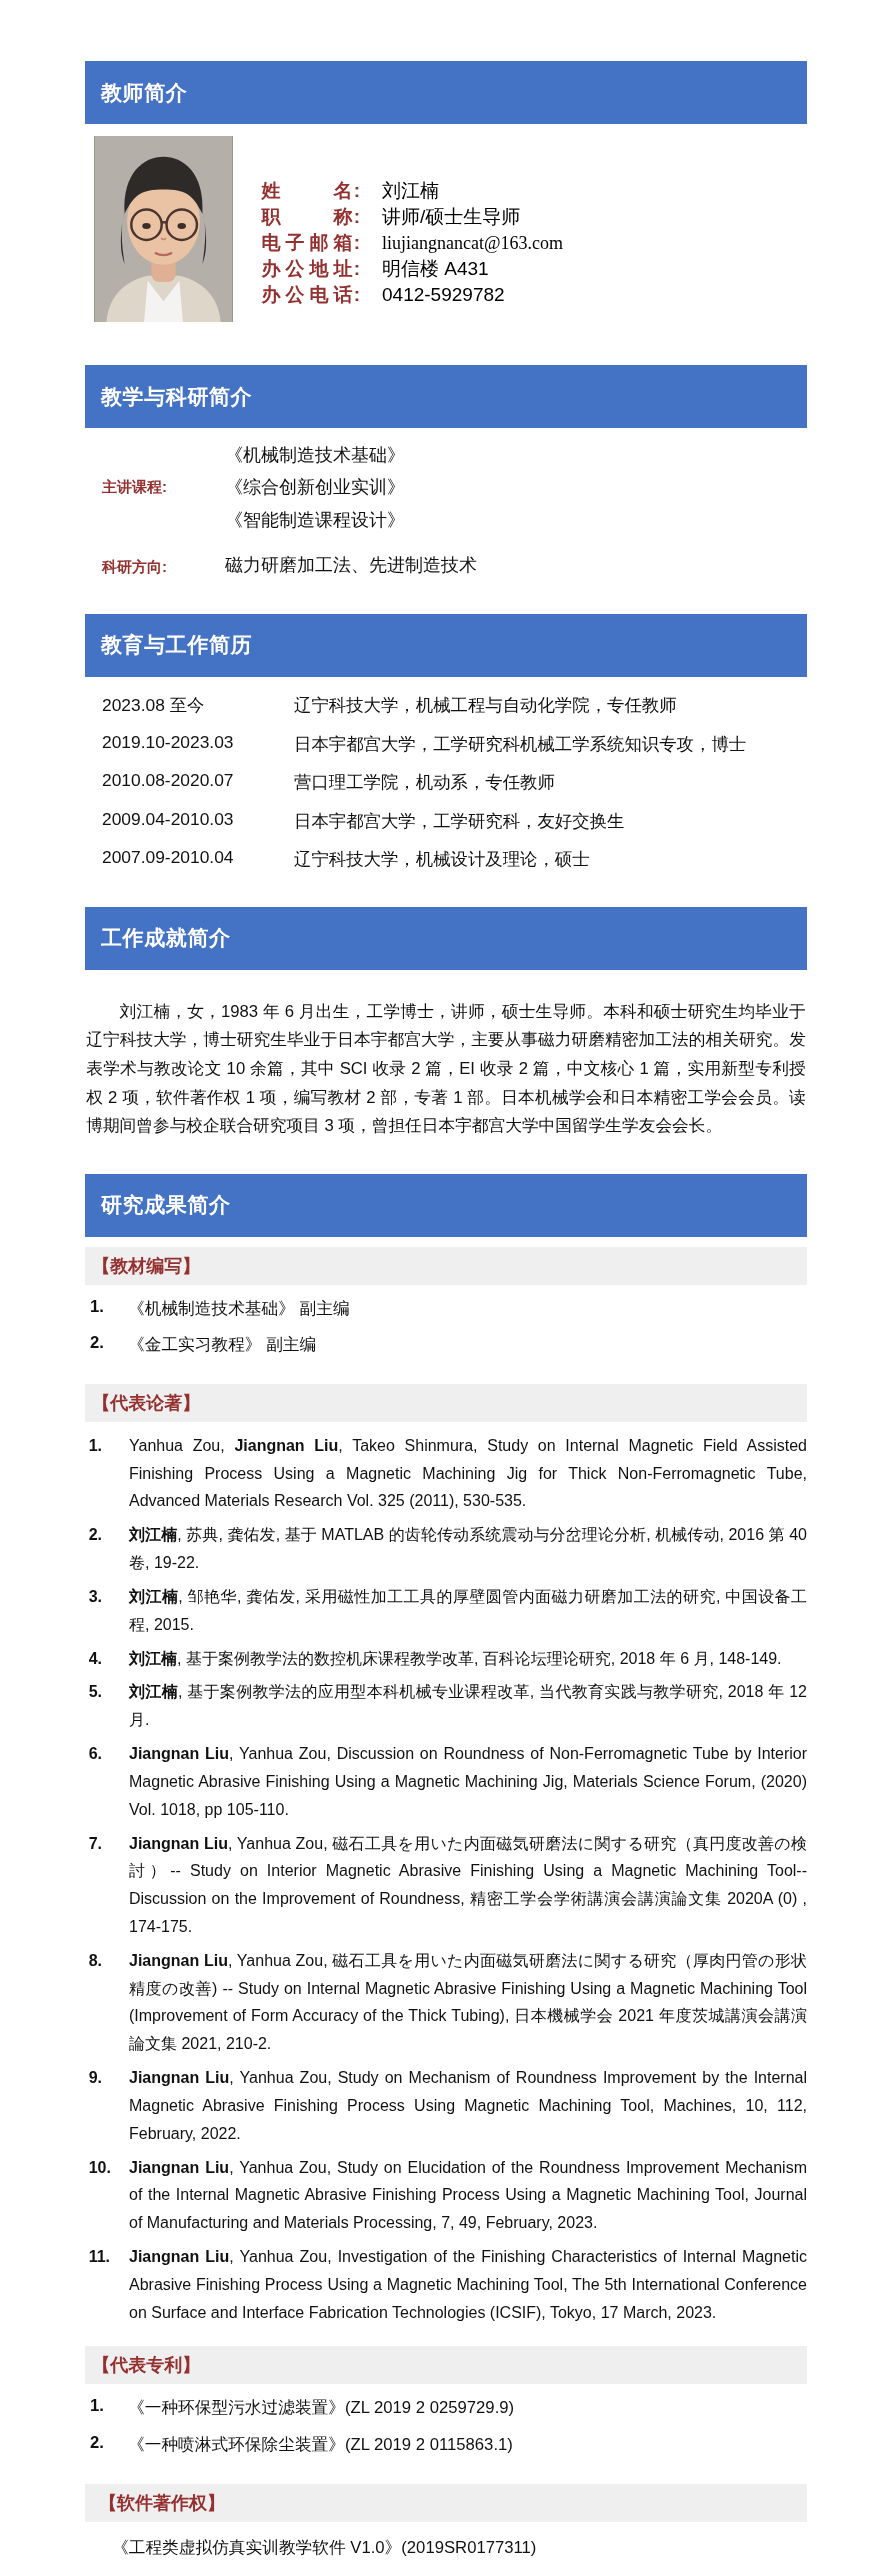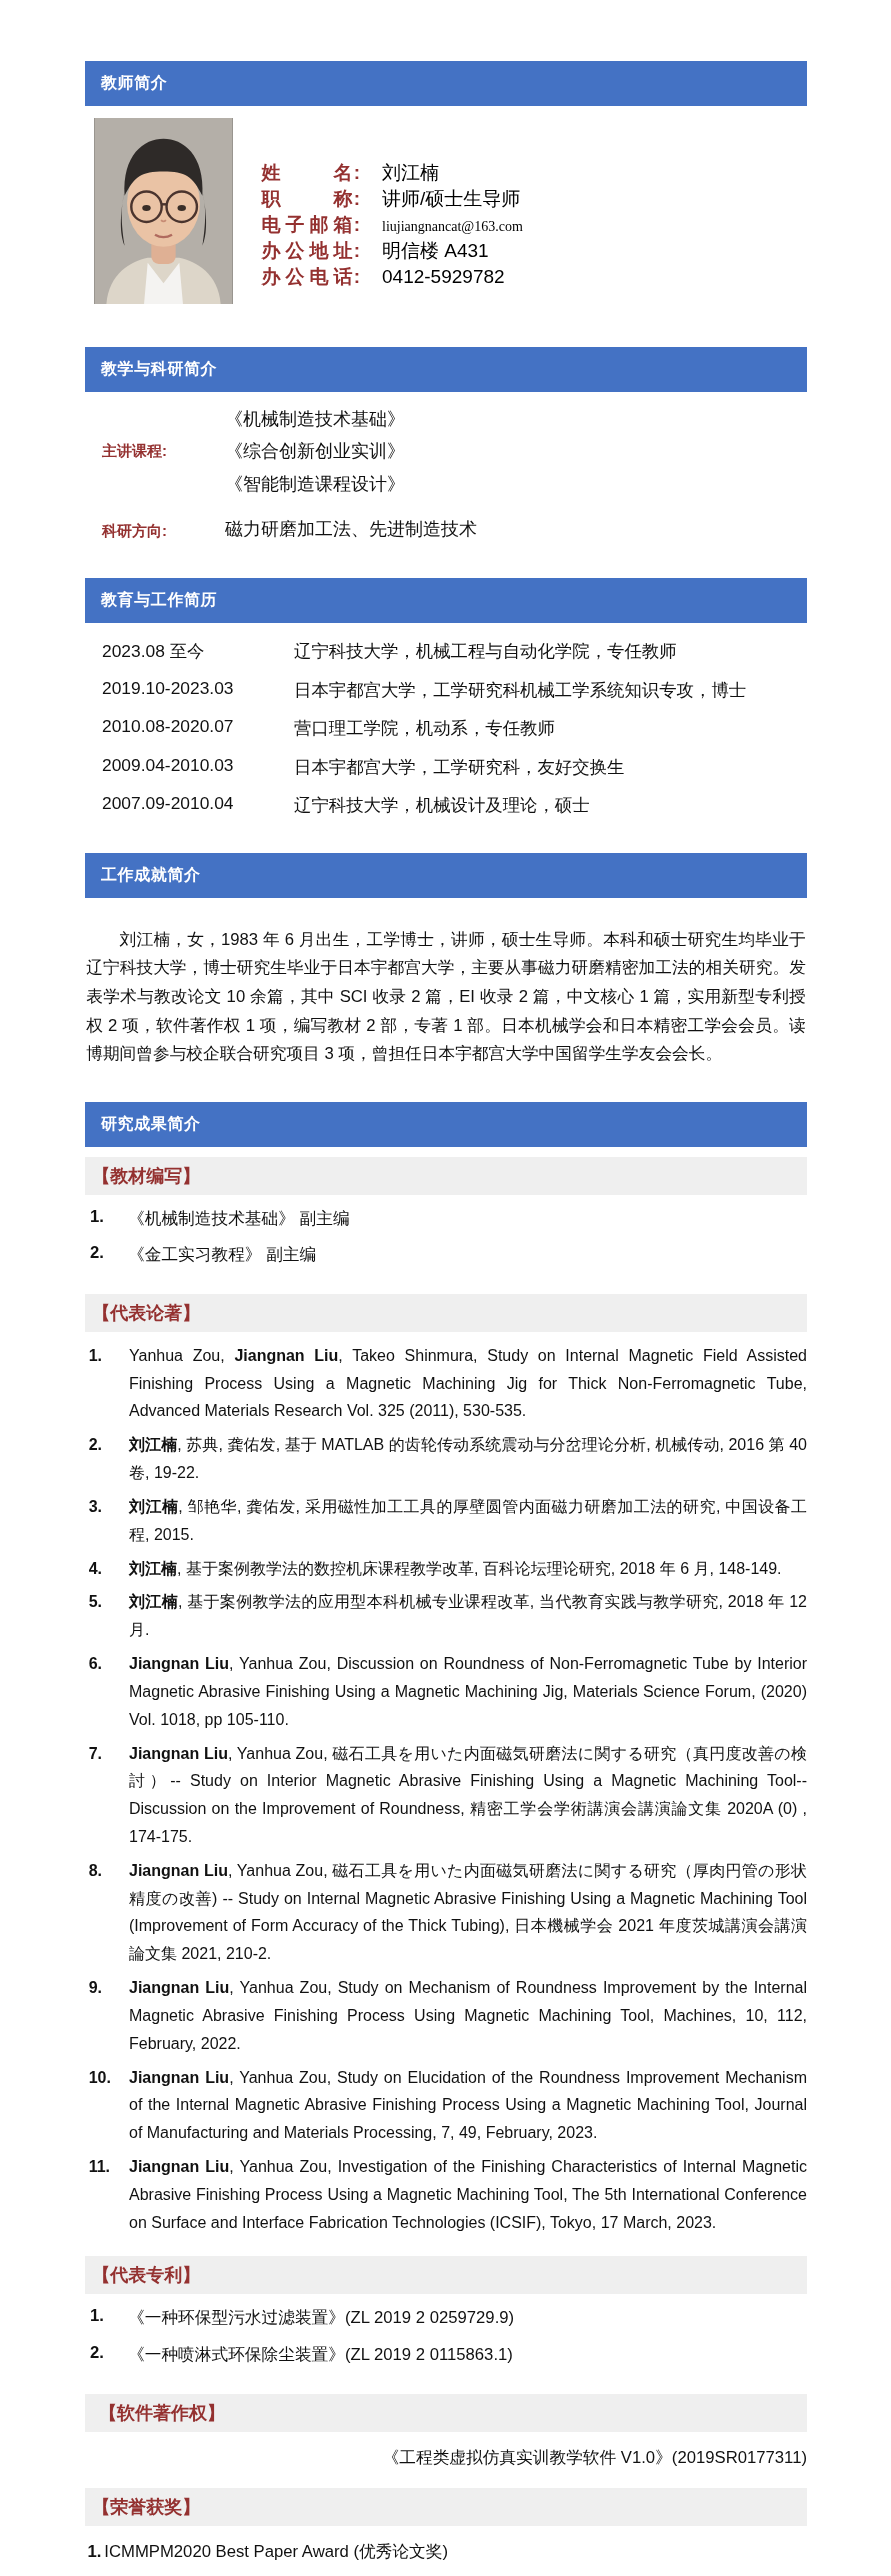--- a/index.html
+++ b/index.html
@@ -6,36 +6,36 @@
     --blue:#4472C4;
     --red:#943130;
     --graybar:#EFEFEF;
     --text:#111111;
   }
   *{box-sizing:border-box;}
   html,body{margin:0;padding:0;background:#ffffff;}
   body{font-family:"Liberation Sans","DejaVu Sans",sans-serif;color:var(--text);}
   .page{width:892px;margin:0 auto;padding:61px 85px 49px 85px;background:#ffffff;}
 
-  .banner{background:var(--blue);color:#ffffff;height:45px;display:flex;align-items:center;
-          padding-left:16px;font-size:16px;font-weight:bold;letter-spacing:0.6px;margin-top:16px;}
+  .banner{background:var(--blue);color:#ffffff;height:63px;display:flex;align-items:center;
+          padding-left:16px;font-size:21px;font-weight:bold;letter-spacing:0.6px;margin-top:16px;}
   .banner:first-child{margin-top:0;}
 
   
   .profile{display:flex;padding:12px 0 13.4px 8.5px;}
   .photo{width:139px;height:186px;flex-shrink:0;overflow:hidden;}
   .photo svg{display:block;width:139px;height:186px;}
   .fields{margin-left:29px;flex:1;height:186px;display:flex;flex-direction:column;
           justify-content:center;padding:2.4px 0;margin-top:14px;}
   .field-row{display:flex;align-items:baseline;font-size:19px;}
   .fl{color:var(--red);font-weight:bold;display:inline-block;width:91px;
       text-align:justify;text-align-last:justify;}
   .fcolon{color:var(--red);font-weight:bold;margin-left:1.2px;}
   .fv{margin-left:22px;color:#000;}
-  .fv.serif{font-family:"Liberation Serif","DejaVu Serif",serif;font-size:14px;}
+  .fv.serif{font-family:"Liberation Serif","DejaVu Serif",serif;font-size:18px;}
 
   
   .teach{padding:14.6px 0 21px 17px;}
   .teach-grid{display:flex;align-items:center;}
   .tlabel{width:123px;flex-shrink:0;font-size:15px;font-weight:bold;color:var(--red);}
   .courses{display:flex;flex-direction:column;gap:8.5px;align-items:flex-end;}
   .course{font-size:18px;}
   .research-row{display:flex;align-items:flex-end;margin-top:21px;}
   .research-val{font-size:18px;}
 
@@ -59,21 +59,21 @@
   .numlist .num{width:43px;flex-shrink:0;font-weight:bold;padding-left:4.9px;}
 
   
   .pubs{padding:1.2px 0 3.7px 0;}
   .pubs .item{position:relative;padding-left:44px;font-size:16px;line-height:1.74;
               text-align:justify;margin-bottom:6px;}
   .pubs .num{position:absolute;left:3.7px;top:0;font-weight:bold;text-align:left;}
   .pubs .bold{font-weight:bold;}
 
   
-  .software-line{font-size:16.7px;padding:6px 0 9.7px 27px;text-align:right;}
+  .software-line{font-size:16.7px;padding:6px 0 9.7px 27px;}
 
   
   .honors{padding:3.7px 0 6px 2.4px;}
   .honors .item{display:flex;font-size:16.7px;margin-bottom:11px;line-height:1.5;}
   .honors .num{font-weight:bold;flex-shrink:0;margin-right:3px;}
 </style>
 </head>
 <body>
 
 <div class="page">

